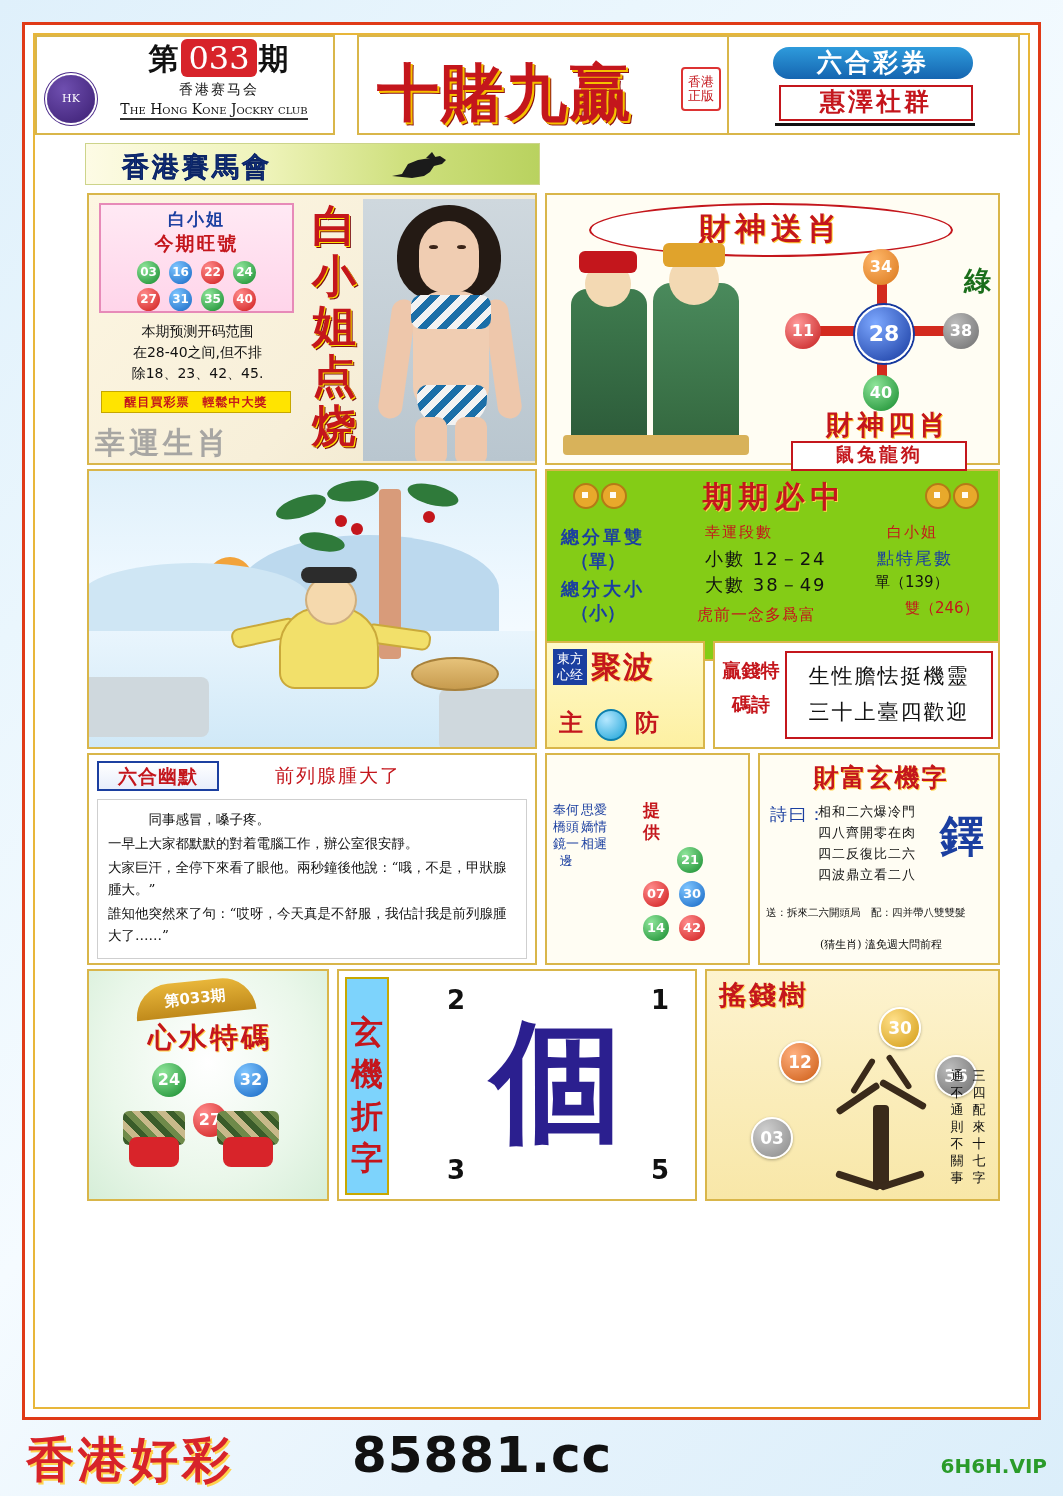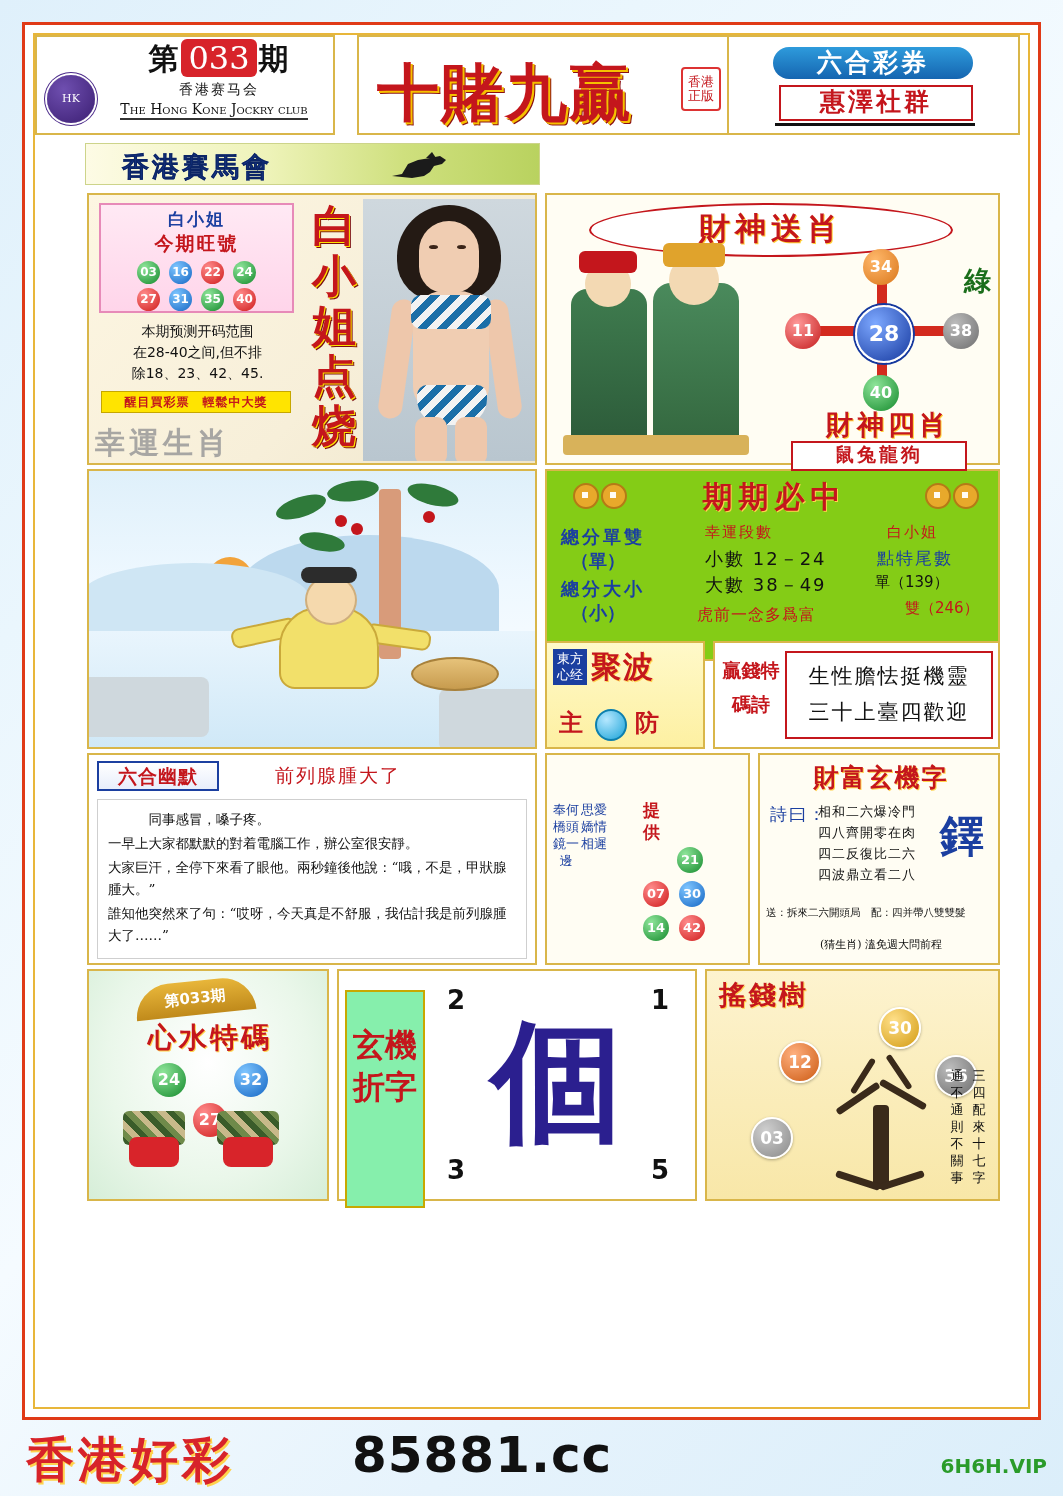--- a/index.html
+++ b/index.html
@@ -242,21 +242,21 @@
   .xs-balls{position:absolute;left:46px;top:92px;width:150px;}
   .xs-balls .ball{width:34px;height:34px;line-height:34px;font-size:16px;}
   .dice{position:absolute;width:62px;height:58px;}
   .d1{left:34px;top:140px;}
   .d2{left:128px;top:140px;}
   .dice-top{position:absolute;left:0;top:0;width:62px;height:34px;border-radius:6px;
     background:repeating-linear-gradient(45deg,#3a5c2a 0 6px,#6f8a4a 6px 12px,#c8b98a 12px 18px);}
   .dice-hand{position:absolute;left:6px;top:26px;width:50px;height:30px;border-radius:8px;background:#d8242a;}
 
   .p-zhezi{left:312px;top:944px;width:360px;height:232px;background:#fff;}
-  .zz-band{position:absolute;left:6px;top:19px;width:80px;height:218px;background:#86efac;border:2px solid #c8a800;
+  .zz-band{position:absolute;left:6px;top:6px;width:44px;height:218px;background:#7dd3fc;border:2px solid #c8a800;
     box-sizing:border-box;color:#c4161c;font-size:32px;font-weight:bold;text-align:center;line-height:42px;
     padding-top:32px;font-family:"DejaVu Serif","Liberation Serif",serif;}
   .zz-n{position:absolute;font-size:26px;font-weight:bold;color:#111;font-family:"DejaVu Sans",sans-serif;}
   .zz-n1{left:108px;top:14px;}
   .zz-n2{right:26px;top:14px;}
   .zz-n3{left:108px;bottom:14px;}
   .zz-n4{right:26px;bottom:14px;}
   .zz-char{position:absolute;left:88px;top:40px;width:260px;text-align:center;font-size:132px;font-weight:bold;
     color:#2b1f8f;font-family:"DejaVu Serif","Liberation Serif",serif;line-height:140px;}
 

